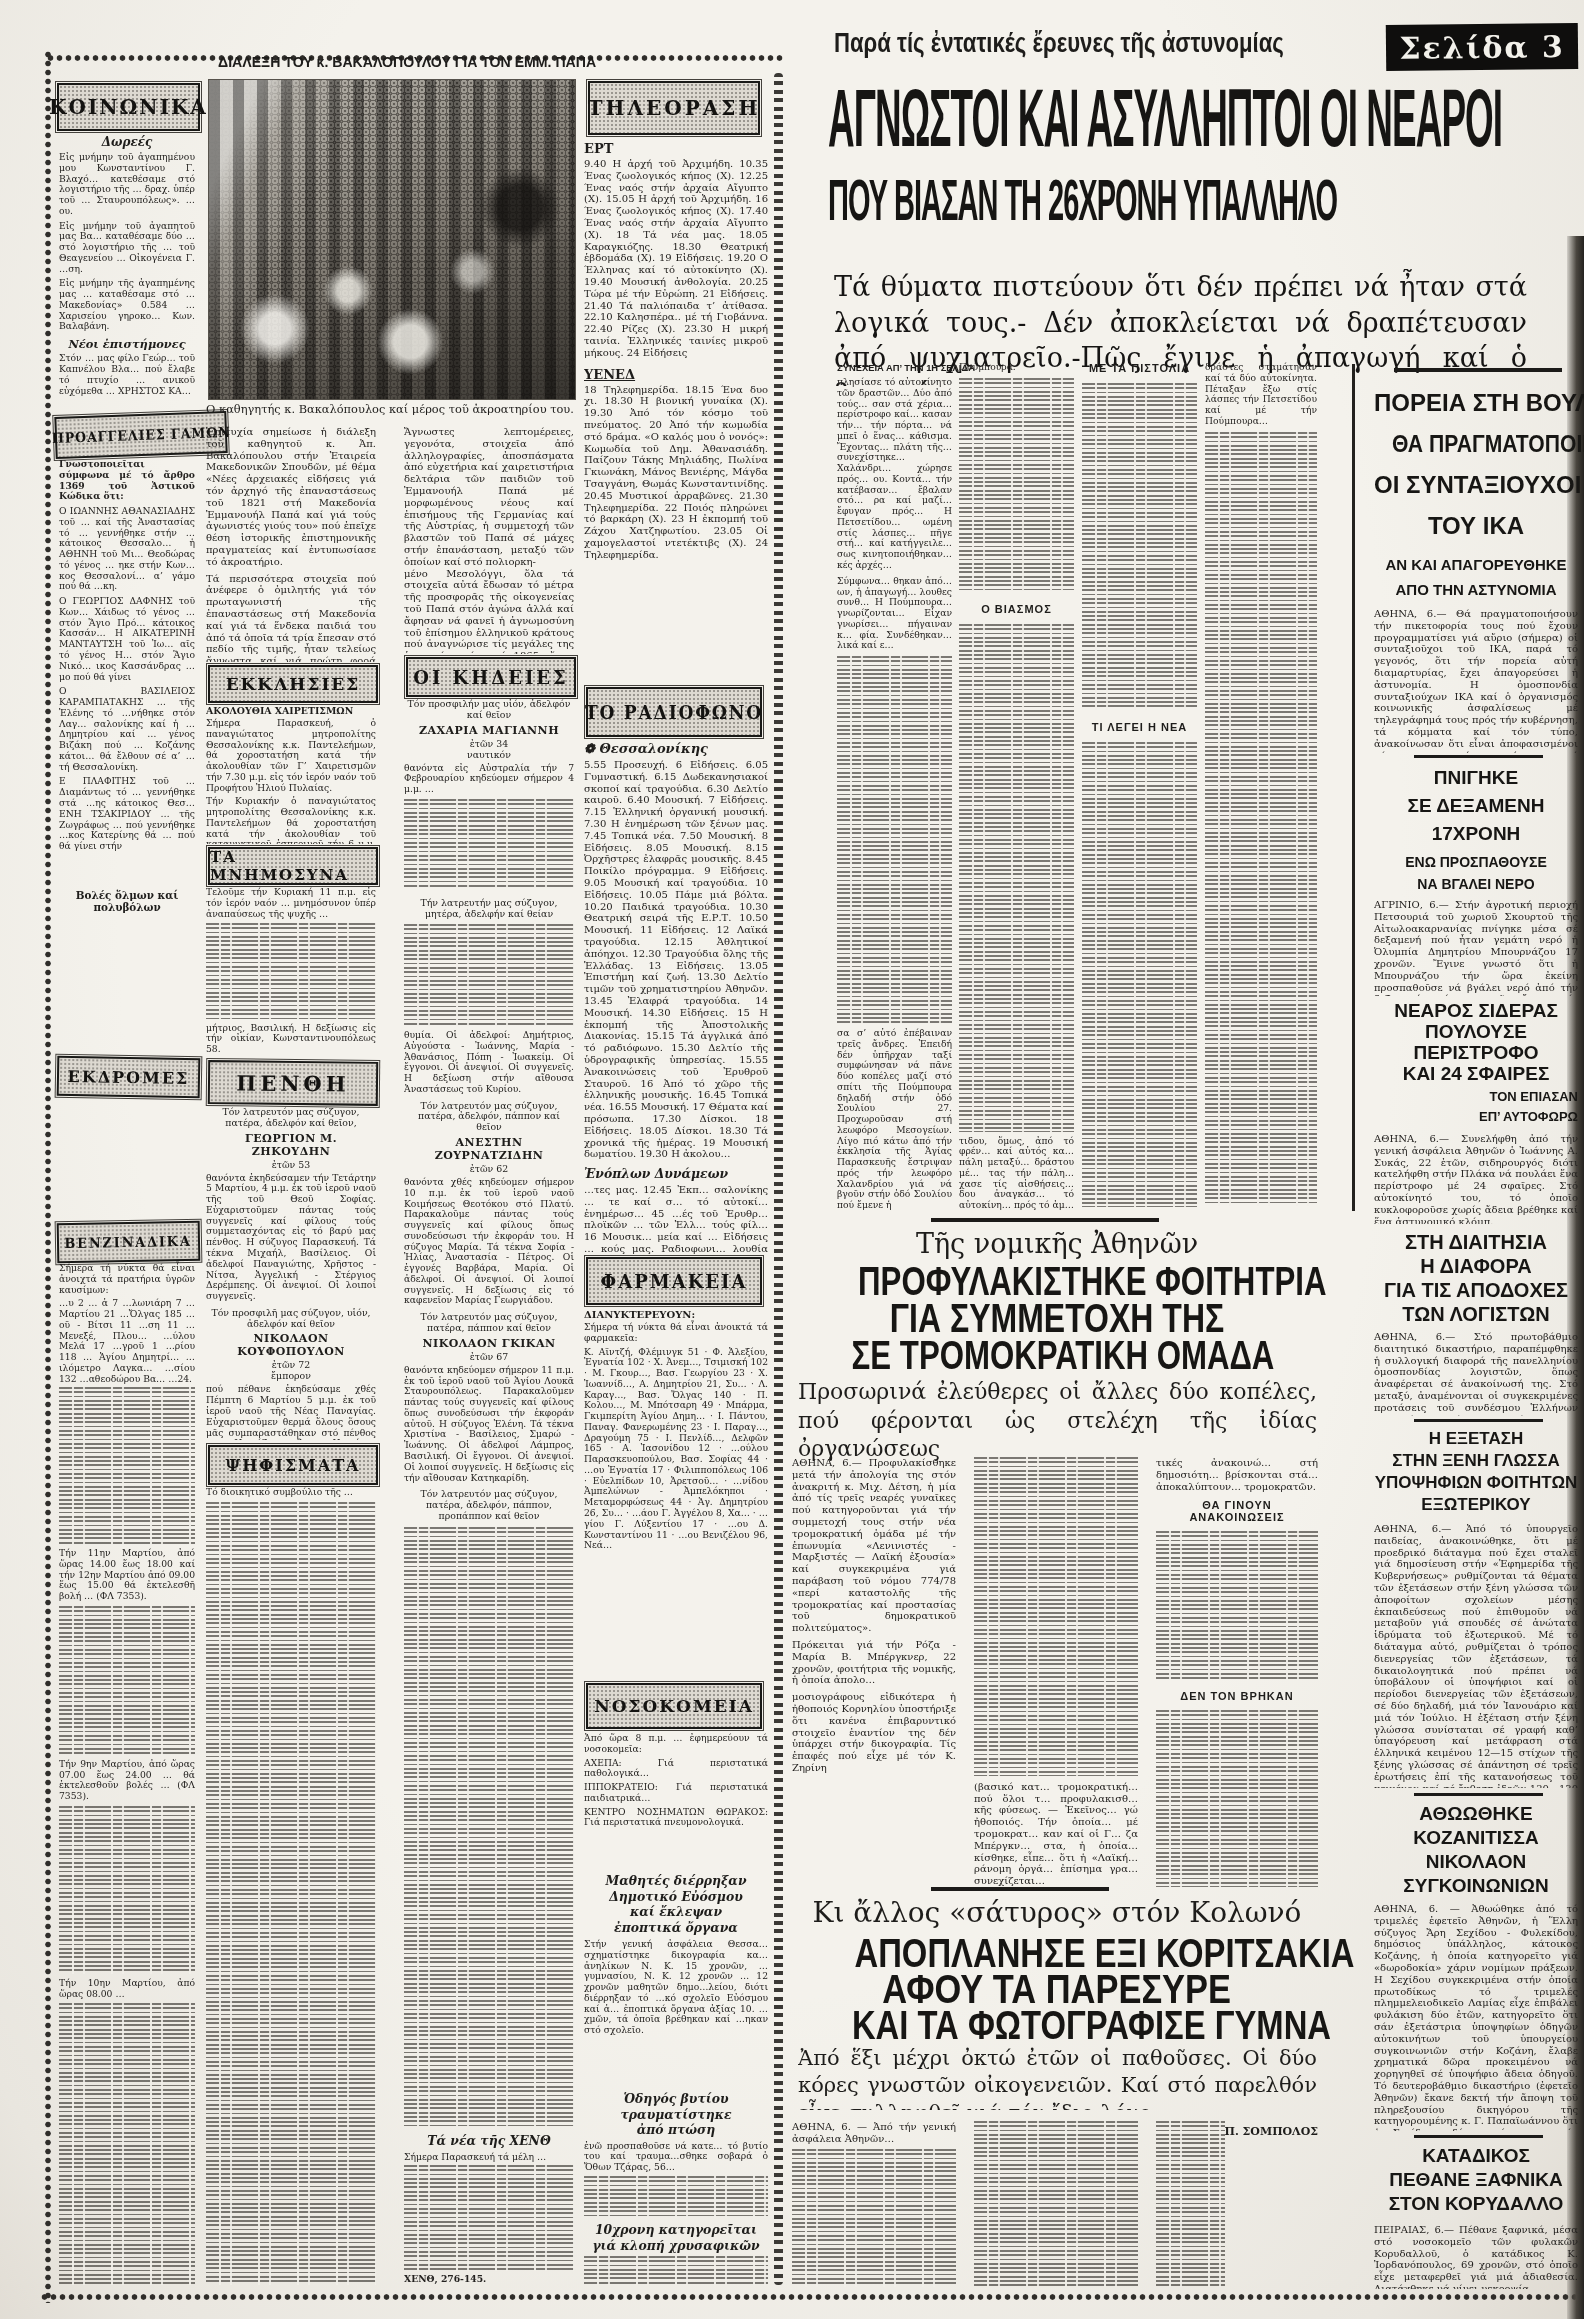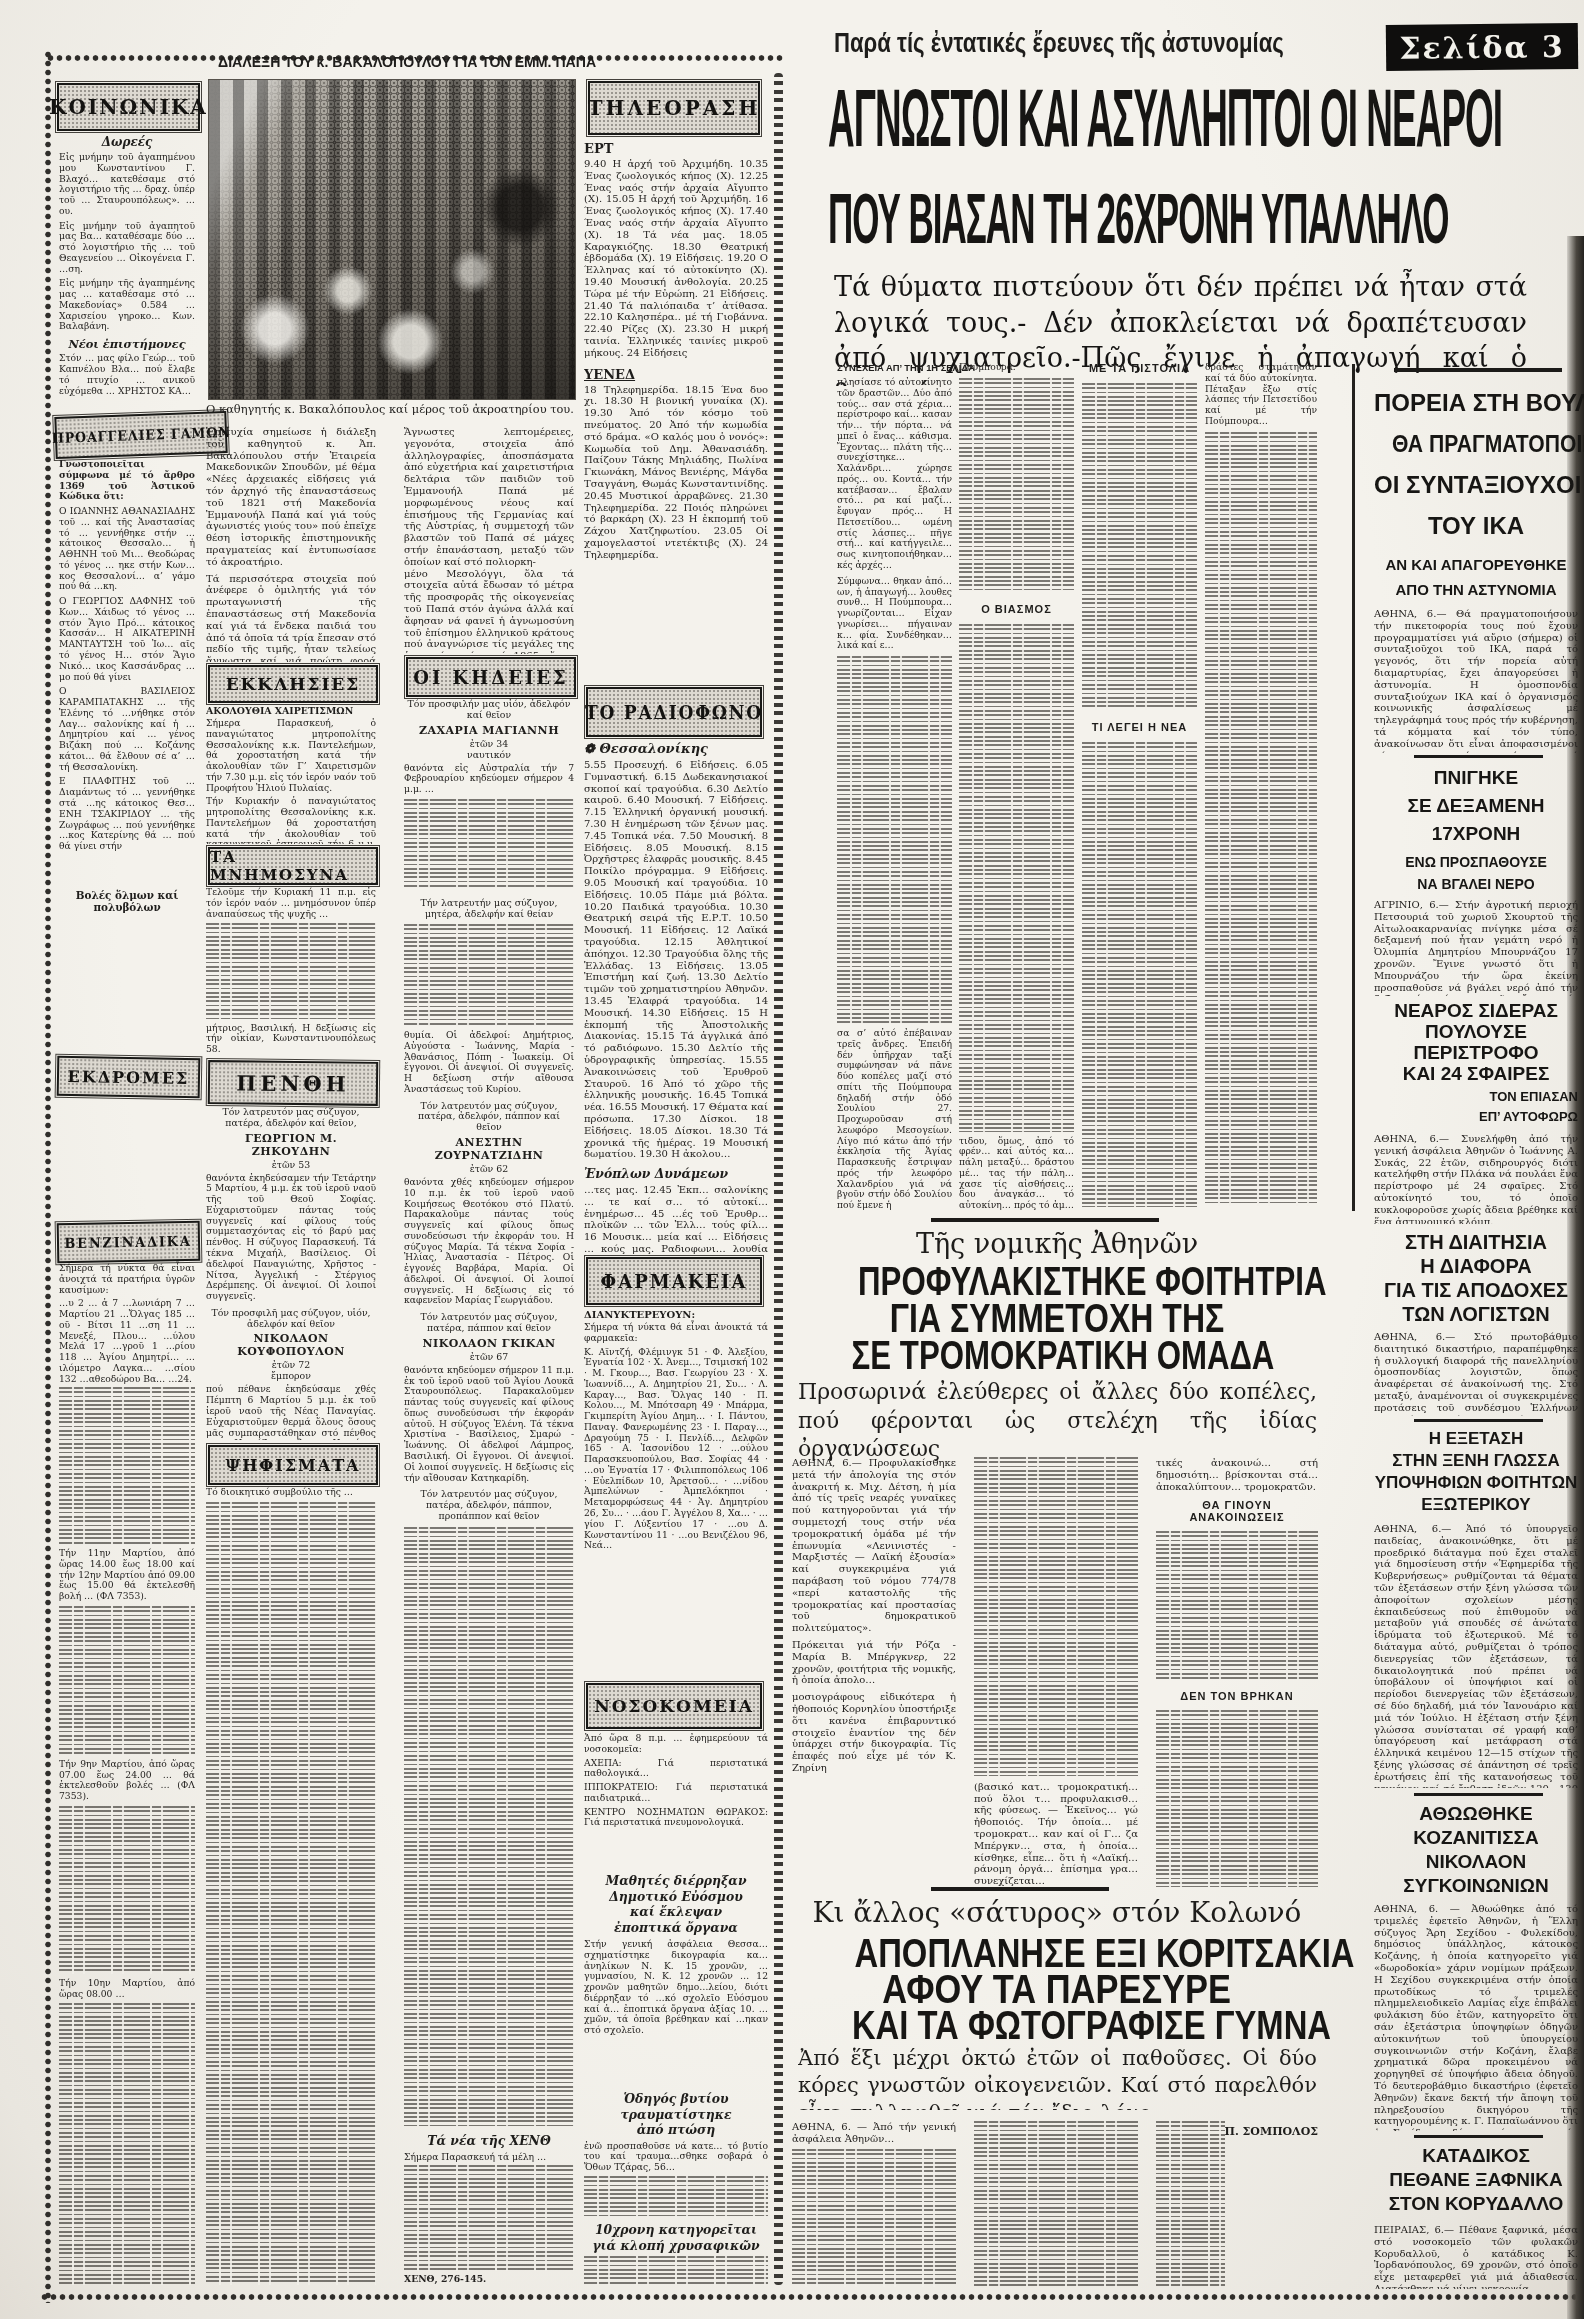--- a/index.html
+++ b/index.html
@@ -56,21 +56,21 @@
   <div class="abs squig" style="left:774px;top:73px;height:2212px;"></div>
   <div class="abs vrule" style="left:1352px;top:364px;width:3px;height:847px;"></div>
   <div class="abs" style="left:1567px;top:236px;width:17px;height:2084px;background:linear-gradient(90deg,rgba(60,56,50,.15),#4a463f 55%,#24221f);"></div>
 
   <div class="abs sans b" style="left:834px;top:28px;width:515px;font-size:27px;"><span class="sql" style="transform:scaleX(.82);">Παρά τίς ἐντατικές ἔρευνες τῆς ἀστυνομίας</span></div>
   <div class="abs" style="left:1386px;top:24px;width:192px;height:46px;background:#0f0e0d;color:#f3f1eb;display:flex;align-items:center;justify-content:center;font-weight:bold;font-size:30px;transform:rotate(-.6deg);letter-spacing:2px;">
       <span>Σελίδα 3</span>
     </div>
 
   <div class="abs sans b" style="left:828px;top:71px;width:756px;height:95px;font-size:81px;line-height:95px;color:#161513;"><span class="sql" style="transform:scaleX(.455);letter-spacing:-2px;">ΑΓΝΩΣΤΟΙ ΚΑΙ ΑΣΥΛΛΗΠΤΟΙ ΟΙ ΝΕΑΡΟΙ</span></div>
-  <div class="abs sans b" style="left:828px;top:172px;width:756px;height:95px;font-size:70px;line-height:95px;color:#161513;"><span class="sql" style="transform:scaleX(.50);letter-spacing:-2px;">ΠΟΥ ΒΙΑΣΑΝ ΤΗ 26ΧΡΟΝΗ ΥΠΑΛΛΗΛΟ</span></div>
+  <div class="abs sans b" style="left:828px;top:152px;width:756px;height:95px;font-size:58px;line-height:95px;color:#161513;"><span class="sql" style="transform:scaleX(.50);letter-spacing:-2px;">ΠΟΥ ΒΙΑΣΑΝ ΤΗ 26ΧΡΟΝΗ ΥΠΑΛΛΗΛΟ</span></div>
   <div class="abs deck" style="left:834px;top:269px;width:693px;height:117px;overflow:hidden;">Τά θύματα πιστεύουν ὅτι δέν πρέπει νά ἦταν στά λογικά τους.- Δέν ἀποκλείεται νά δραπέτευσαν ἀπό ψυχιατρεῖο.-Πῶς ἔγινε ἡ ἀπαγωγή καί ὁ βιασμός</div>
 
   <div class="abs" style="left:837px;top:362px;width:115px;height:849px;display:flex;flex-direction:column;">
     <div class="sans b" style="font-size:9.4px;margin-bottom:4px;white-space:nowrap;">ΣΥΝΕΧΕΙΑ ΑΠ’ ΤΗΝ 1Η ΣΕΛΙΔΑ</div>
     <div class="t9">πλησίασε τό αὐτοκίνητο τῶν δραστῶν… Δύο ἀπό τούς… σαν στά χέρια… περίστροφο καί… κασαν τήν… τήν πόρτα… νά μπεῖ ὁ ἕνας… κάθισμα. Ἔχοντας… πλάτη τῆς… συνεχίστηκε… Χαλάνδρι… χώρησε πρός… ου. Κοντά… τήν κατέβασαν… ἔβαλαν στό… ρα καί μαζί… ἔφυγαν πρός… Η Πετσετίδου… ωμένη στίς λάσπες… πῆγε στή… καί κατήγγειλε… σως κινητοποιήθηκαν… κές ἀρχές…</div>
     <div class="t9" style="margin-top:5px;">Σύμφωνα… θηκαν ἀπό… ων, ἡ ἀπαγωγή… λουθες συνθ… Η Πούμπουρα… γνωρίζονται… Εἶχαν γνωρίσει… πήγαιναν κ… φία. Συνδέθηκαν… λικά καί ε…</div>
     <div class="fx" style="flex:1;margin:5px 0;"></div>
     <div class="t9">σα σ’ αὐτό ἐπέβαιναν τρεῖς ἄνδρες. Ἐπειδή δέν ὑπῆρχαν ταξί συμφώνησαν νά πᾶνε δύο κοπέλες μαζί στό σπίτι τῆς Πούμπουρα δηλαδή στήν ὁδό Σουλίου 27. Προχωροῦσαν στή λεωφόρο Μεσογείων. Λίγο πιό κάτω ἀπό τήν ἐκκλησία τῆς Ἁγίας Παρασκευῆς ἔστριψαν πρός τήν λεωφόρο Χαλανδρίου γιά νά βγοῦν στήν ὁδό Σουλίου πού ἔμενε ἡ</div>
   </div>
   <div class="abs" style="left:1082px;top:362px;width:115px;height:849px;display:flex;flex-direction:column;">

